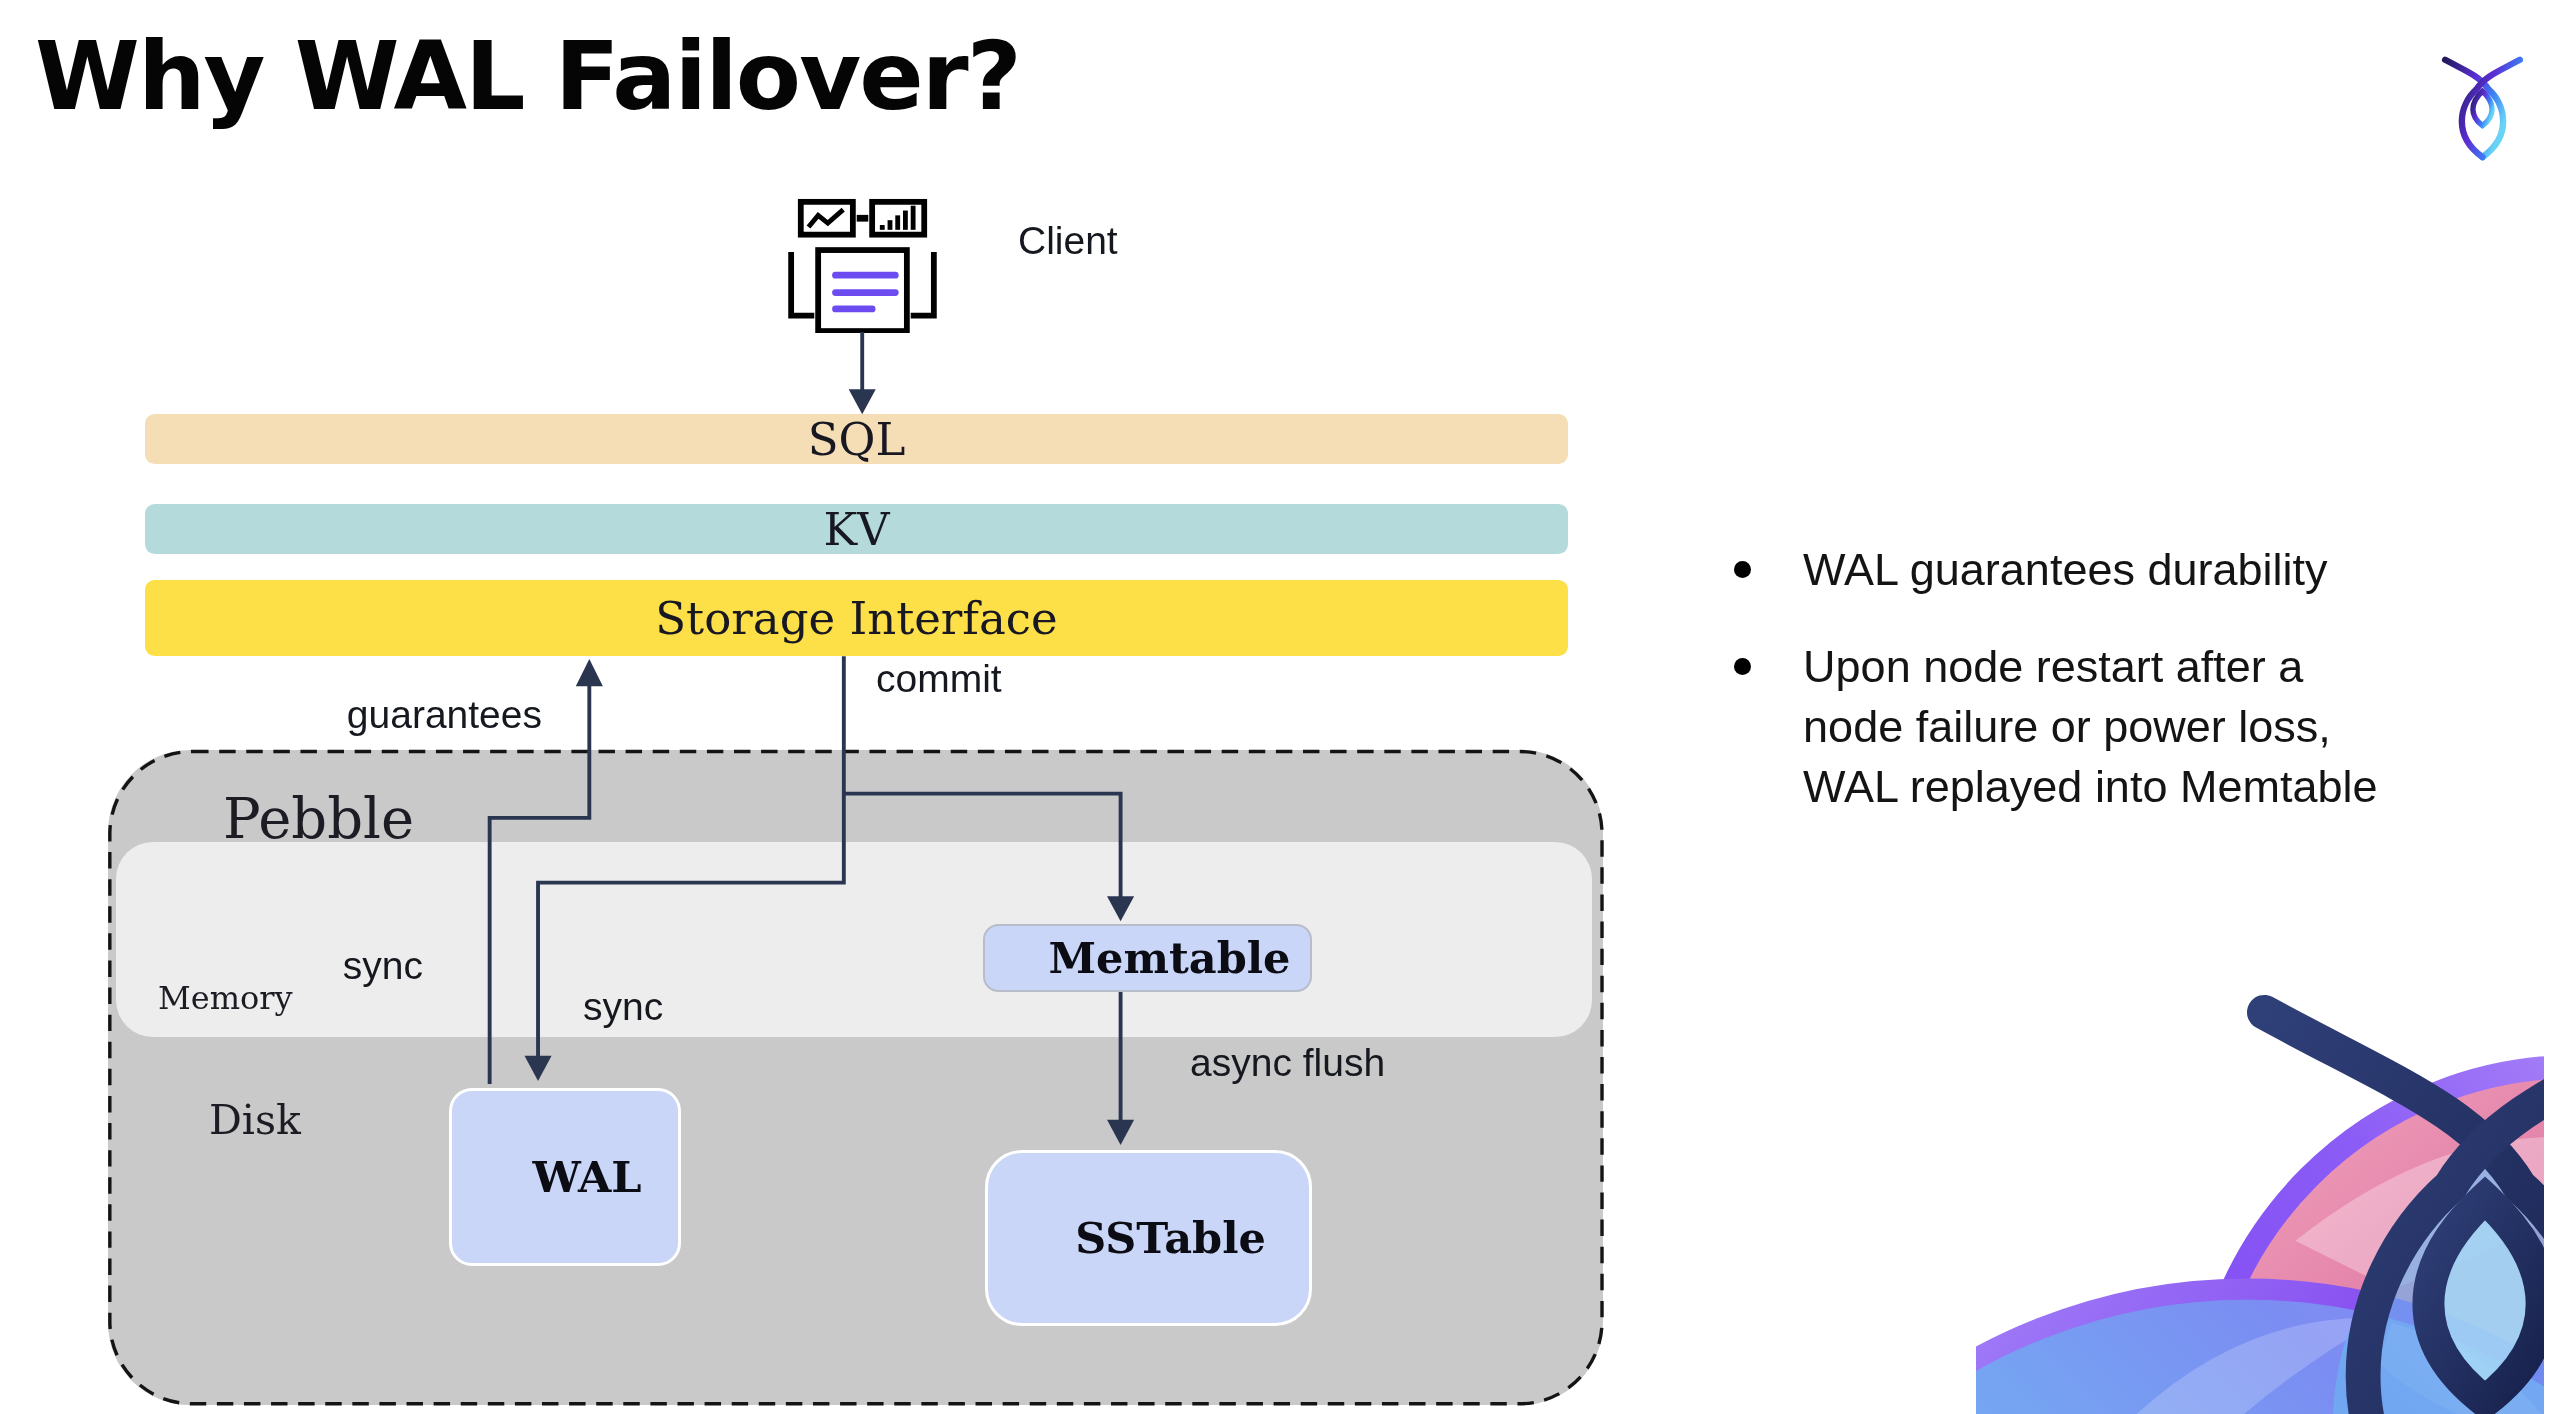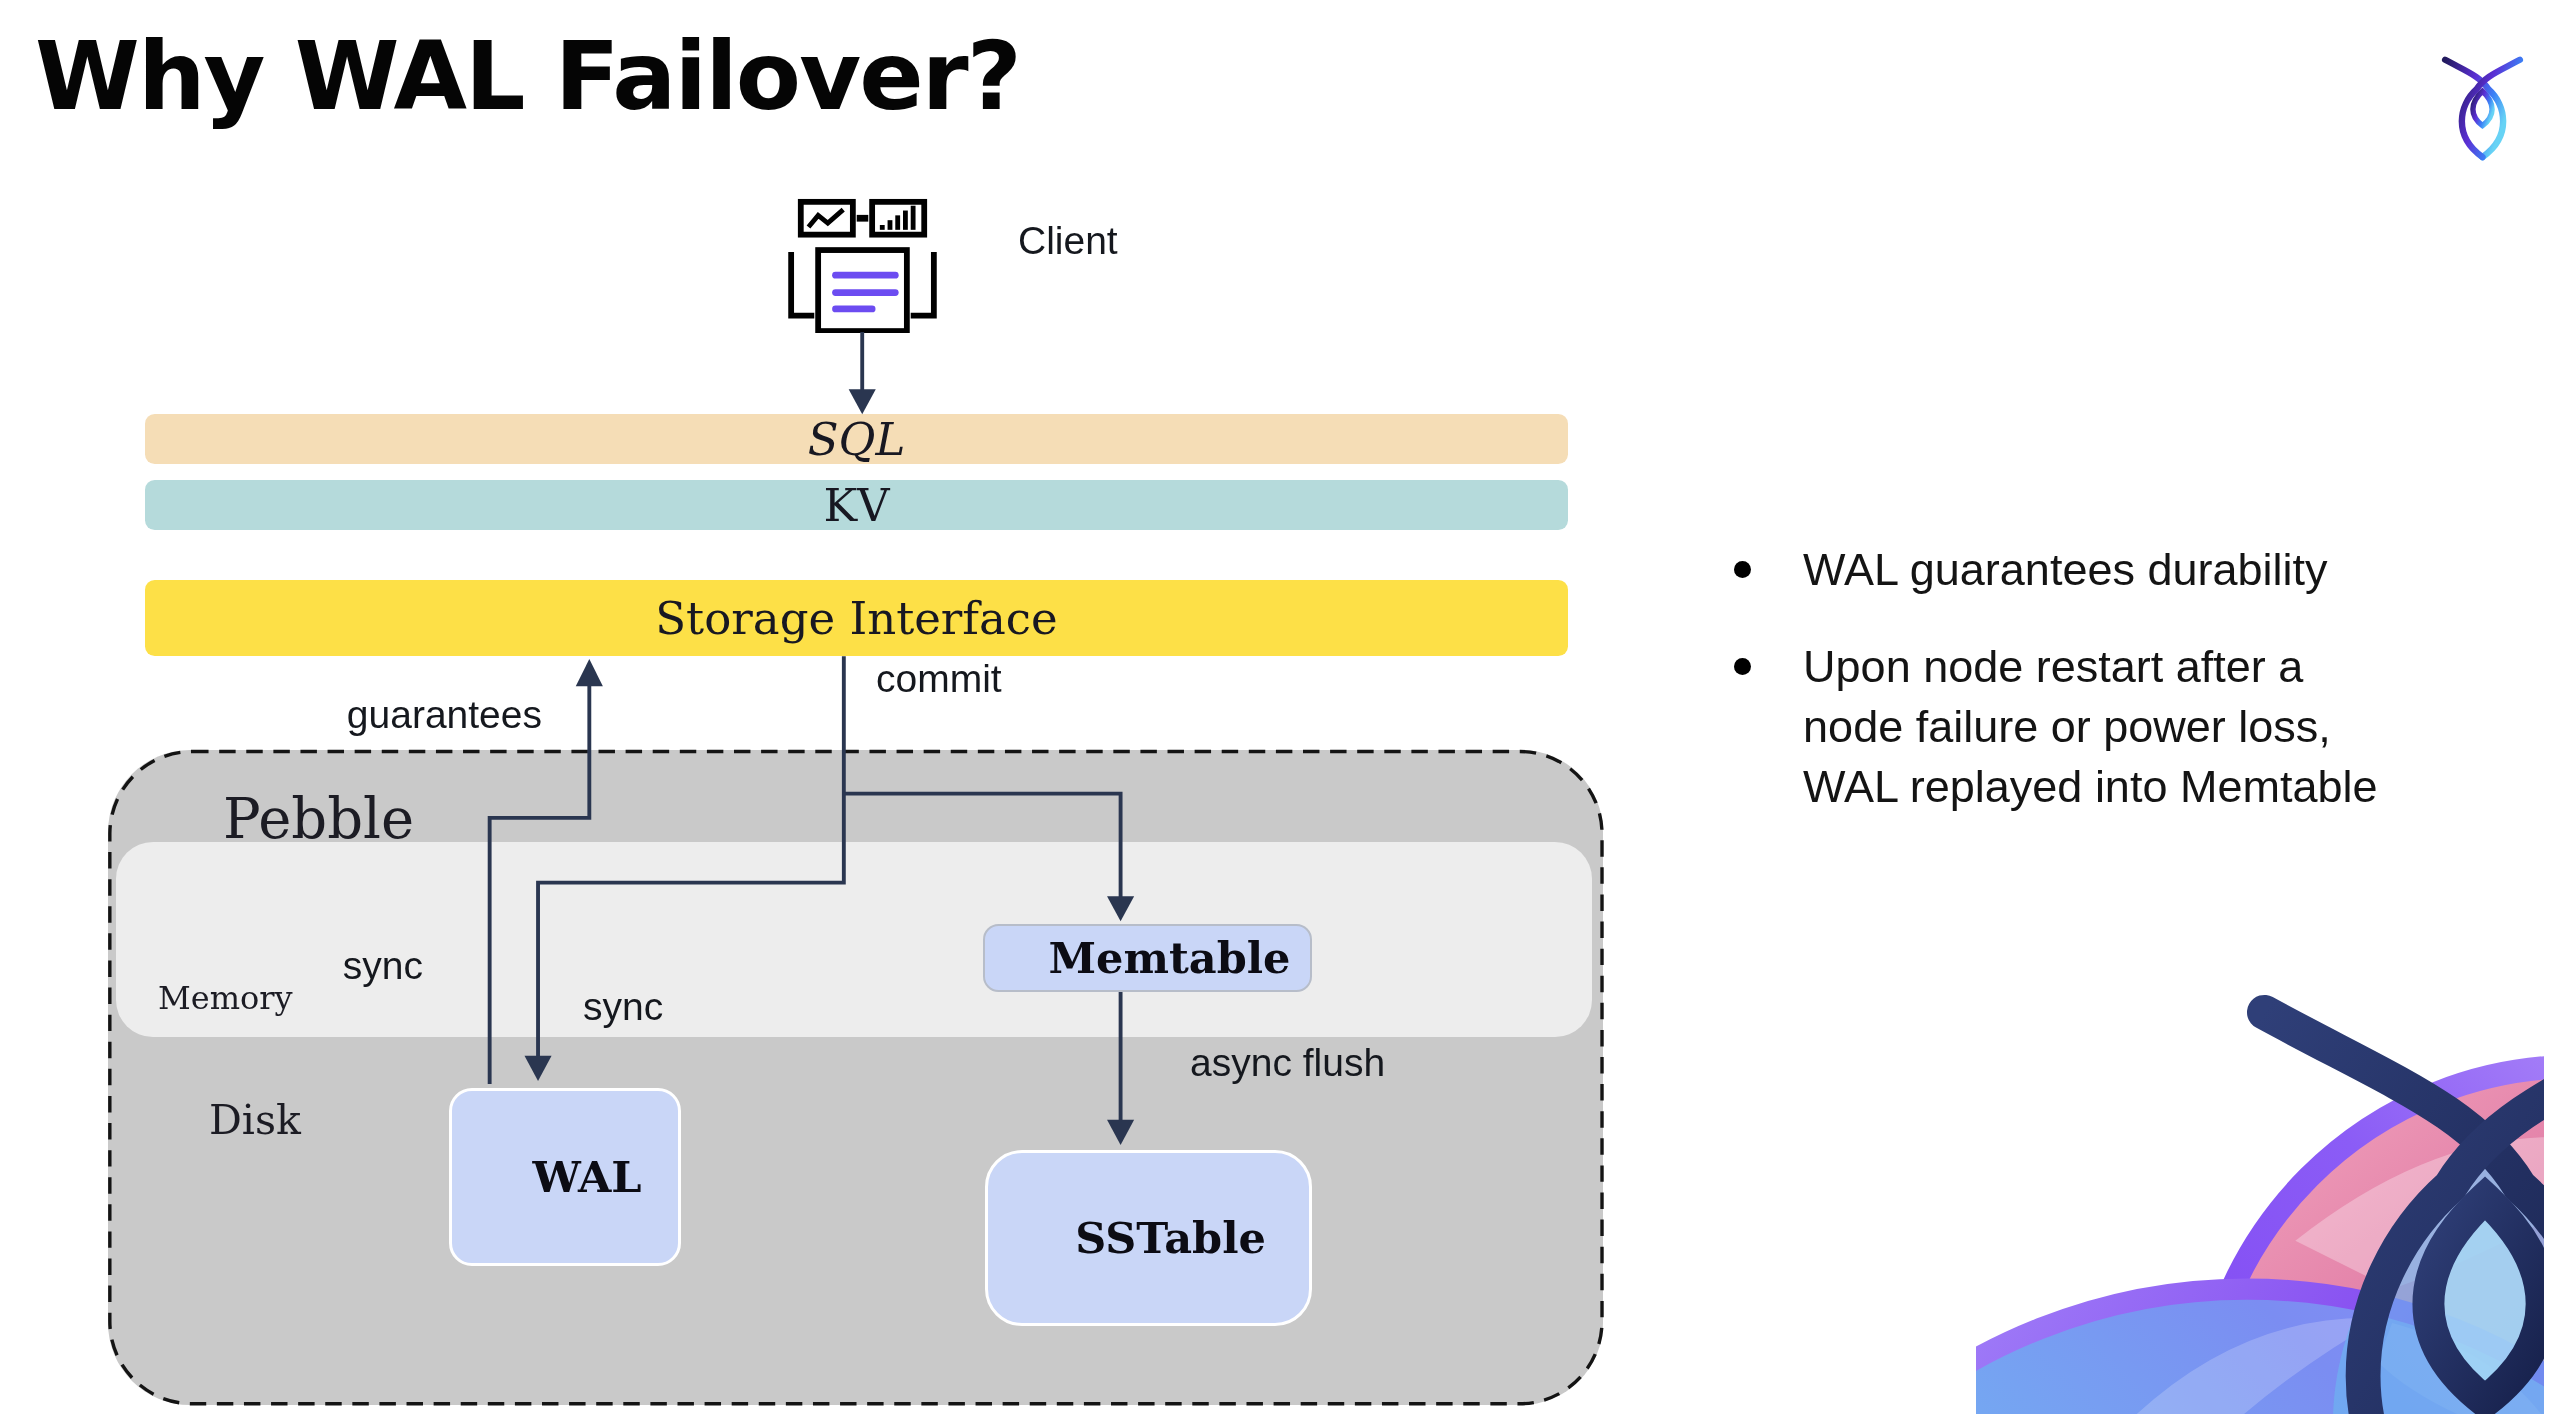--- a/index.html
+++ b/index.html
@@ -4,22 +4,22 @@
 <style>
   html,body{margin:0;padding:0;background:#ffffff;}
   .slide{position:relative;width:2544px;height:1415px;background:#ffffff;overflow:hidden;
          font-family:"Liberation Sans",sans-serif;}
   .abs{position:absolute;}
   .title{left:35px;top:21px;font-family:"DejaVu Sans",sans-serif;font-weight:bold;
          font-size:95px;letter-spacing:-1.9px;color:#050505;}
   .client-label{left:1018px;top:219px;font-size:39px;color:#15181e;}
   .bar{left:145px;width:1423px;border-radius:9.7px;display:flex;align-items:center;justify-content:center;
        font-family:"DejaVu Serif",serif;font-size:45px;color:#181822;}
-  .bar-sql{top:414px;height:50px;background:#f5ddb6;font-style:italic;}
-  .bar-kv{top:480px;height:50px;background:#b5dadb;}
+  .bar-sql{top:414px;height:50px;background:#f5ddb6;}
+  .bar-kv{top:504px;height:50px;background:#b5dadb;}
   .bar-storage{top:580px;height:76px;background:#fde047;}
   .pebble{left:108px;top:750px;width:1495px;height:655px;border-radius:82px;background:#c9c9c9;}
   .memory{left:116px;top:842px;width:1476px;height:195px;border-radius:37px;background:#ededed;}
   .region-label{font-family:"DejaVu Serif",serif;color:#1c1c24;}
   .lbl-pebble{left:223px;top:786px;font-size:56px;}
   .lbl-memory{left:158px;top:979px;font-size:32px;}
   .lbl-disk{left:209px;top:1096px;font-size:41px;}
   .edge-label{font-size:39px;color:#15181e;white-space:nowrap;}
   .lbl-committed{right:2002px;top:693px;}
   .lbl-commit{left:876px;top:657px;}

